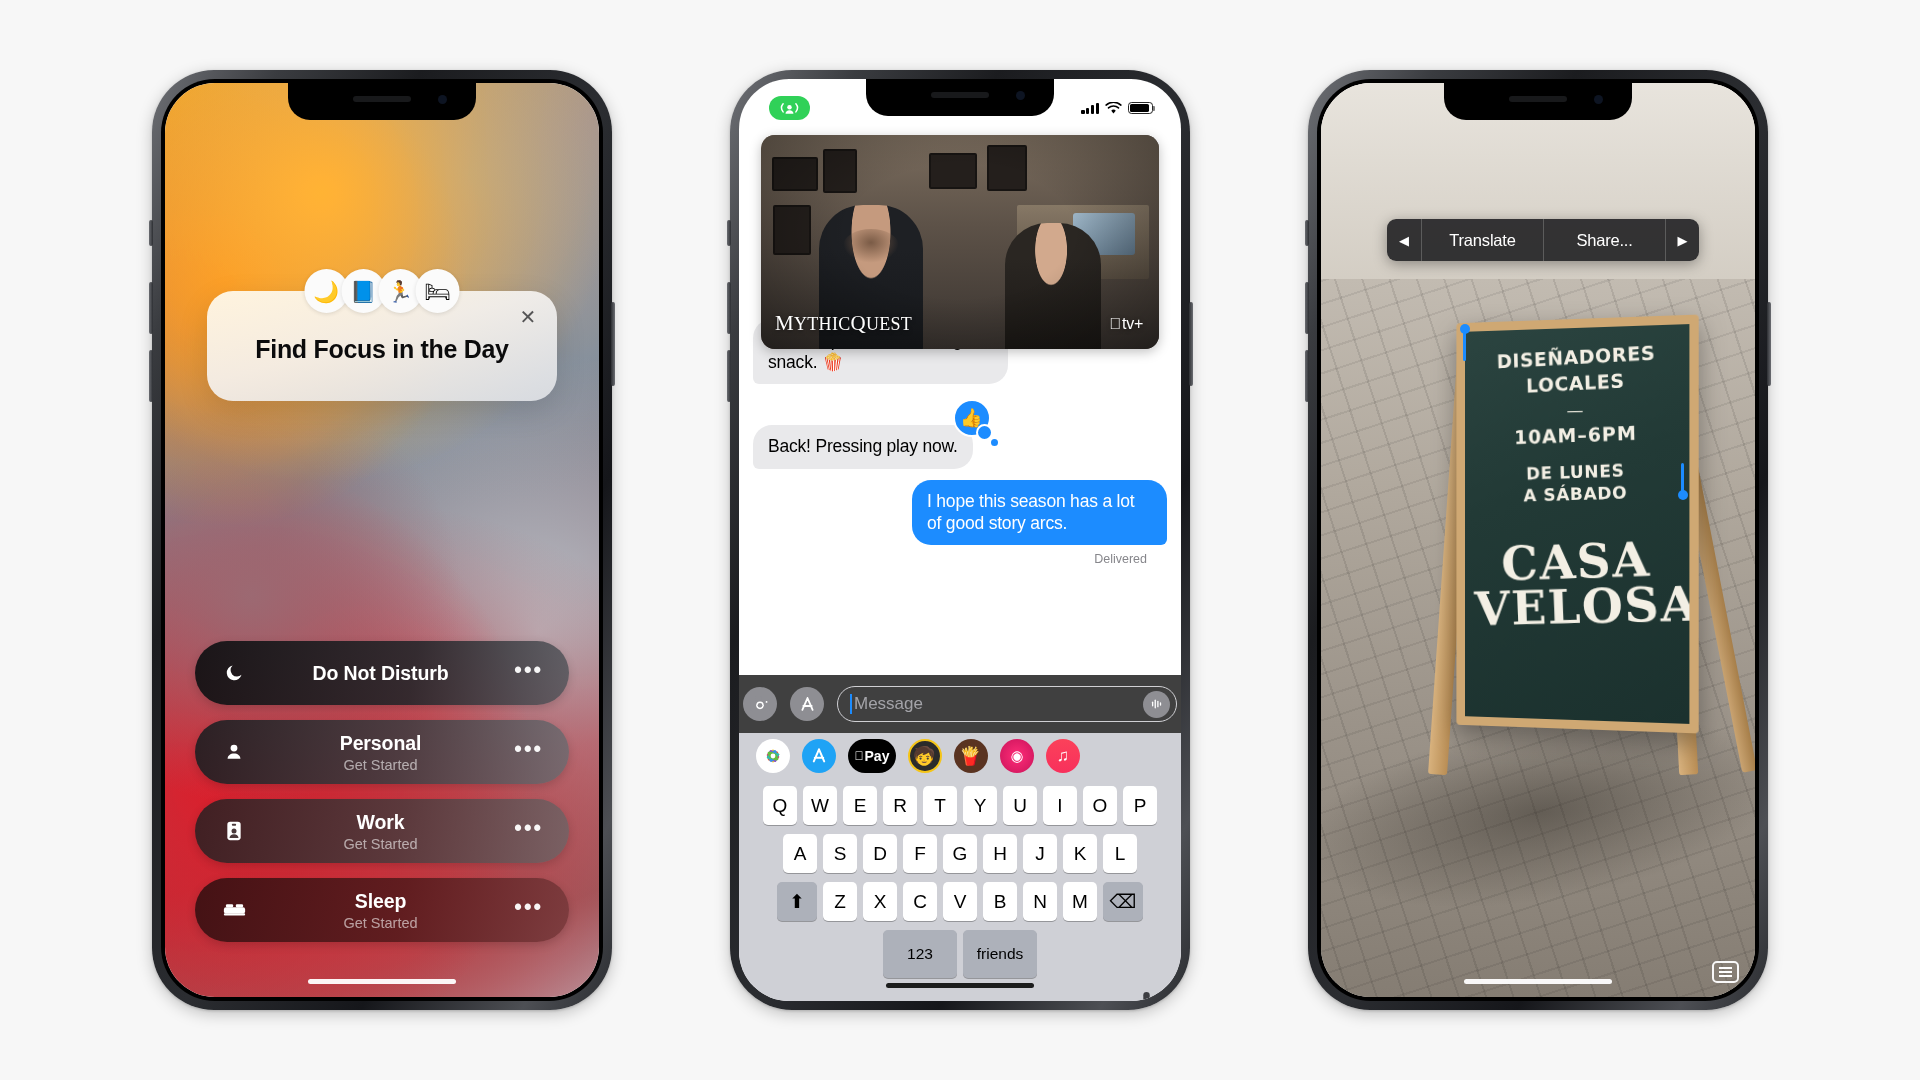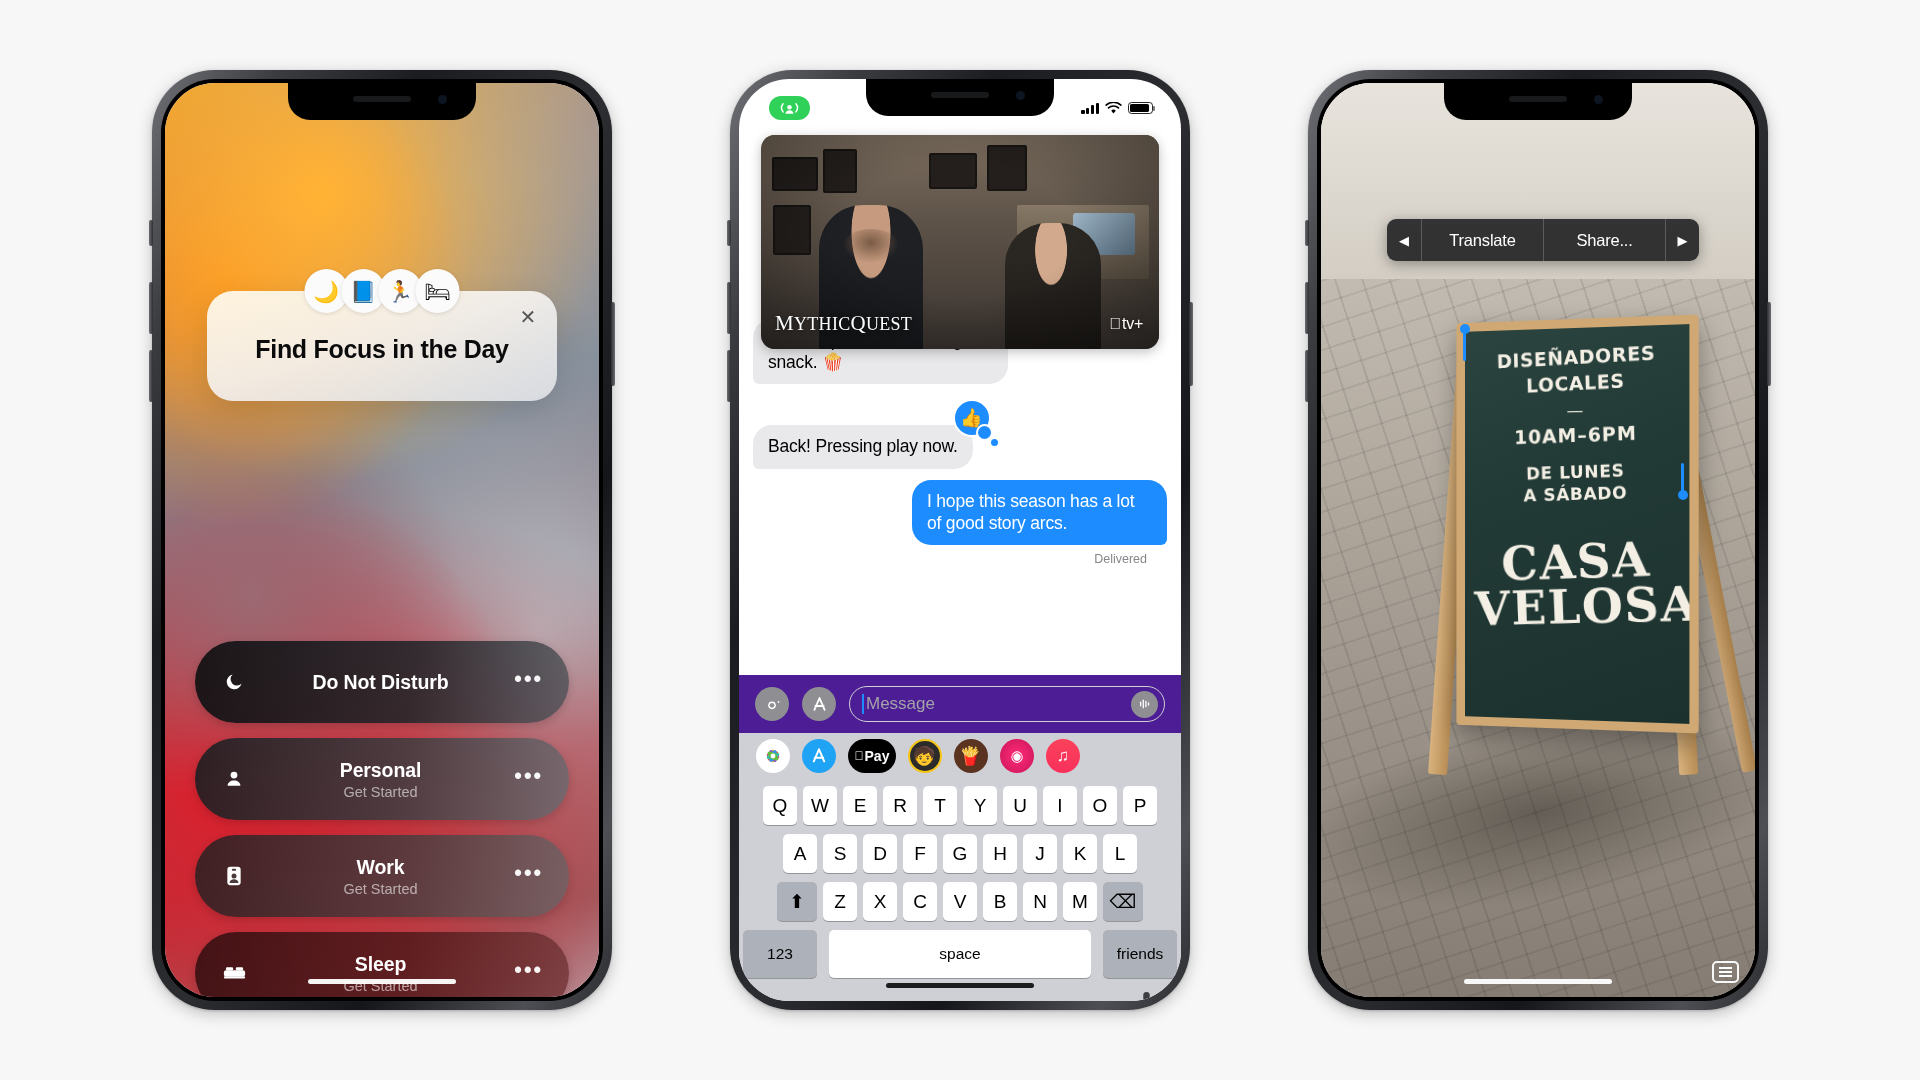--- a/index.html
+++ b/index.html
@@ -134,21 +134,21 @@
     width:22px; height:22px; color:#3c3c3e;
     font-size:20px; line-height:20px; text-align:center;
     opacity:.85; cursor:pointer;
   }
   .fc-title { font-size:25px; font-weight:700; color:#0b0b0c; letter-spacing:-.3px; margin-bottom:11px; }
   .fc-desc { font-size:16.5px; line-height:1.37; color:#4d4e52; padding:0 6px; }
 
   .focus-list { position:absolute; left:30px; right:30px; top:558px; z-index:6; }
   .focus-row {
     position:relative;
-    height:82px; border-radius:41px;
+    height:64px; border-radius:41px;
     margin-bottom:15px;
     display:flex; align-items:center;
     padding: 0 26px 0 22px;
     box-shadow: 0 3px 10px rgba(0,0,0,.16);
     overflow:hidden;
   }
   .focus-row .tint { position:absolute; inset:0; }
   .fr-dnd   .tint { background: linear-gradient(100deg, rgba(16,16,18,.93), rgba(34,36,40,.88) 58%, rgba(78,82,88,.80)); }
   .fr-pers  .tint { background: linear-gradient(100deg, rgba(28,29,32,.90), rgba(58,60,64,.85) 55%, rgba(104,107,112,.78)); }
   .fr-work  .tint { background: linear-gradient(100deg, rgba(48,31,33,.90), rgba(74,58,60,.86) 55%, rgba(108,100,102,.78)); }
@@ -257,22 +257,22 @@
   .tapback::before, .tapback::after {
     content:""; position:absolute; background:#1c8cff; border-radius:50%;
     border:2px solid #fff;
   }
   .tapback::before { width:13px; height:13px; right:-4px; bottom:-6px; }
   .tapback::after  { width:7px; height:7px; right:-11px; bottom:-13px; }
   .delivered { text-align:right; font-size:12.5px; color:#86868b; margin:-4px 20px 0 0; }
 
   .inputbar {
     position:absolute; left:0; right:0; bottom:268px; height:58px;
-    display:flex; align-items:center; gap:13px; padding:0 16px;
-    background:#4c1d95;
+    display:flex; align-items:center; gap:13px; padding:0 4px;
+    background:#404040;
   }
   .round-ic {
     width:34px; height:34px; border-radius:50%; background:#8e8e93;
     display:flex; align-items:center; justify-content:center; color:#fff;
     flex:0 0 auto;
   }
   .msg-field {
     flex:1; height:36px; border:1px solid #d0d0d4; border-radius:18px;
     display:flex; align-items:center; padding:0 6px 0 12px;
     color:#a3a3a8; font-size:17px; position:relative;
@@ -642,21 +642,20 @@
             <div class="key">X</div>
             <div class="key">C</div>
             <div class="key">V</div>
             <div class="key">B</div>
             <div class="key">N</div>
             <div class="key">M</div>
             <div class="key wide">⌫</div>
           </div>
           <div class="krow bottom">
             <div class="key num">123</div>
-            <div class="key space">space</div>
             <div class="key ret">friends</div>
           </div>
           <div class="kbfoot">
             <span>☺</span>
             <span>
               <svg width="17" height="22" viewBox="0 0 18 23" aria-hidden="true">
                 <rect x="5.6" y="1" width="6.8" height="12" rx="3.4" fill="#3d3d42"></rect>
                 <path d="M2.6 10.6a6.4 6.4 0 0 0 12.8 0" stroke="#3d3d42" stroke-width="1.7" fill="none" stroke-linecap="round"></path>
                 <path d="M9 17v4.4" stroke="#3d3d42" stroke-width="1.7" stroke-linecap="round"></path>
               </svg>

